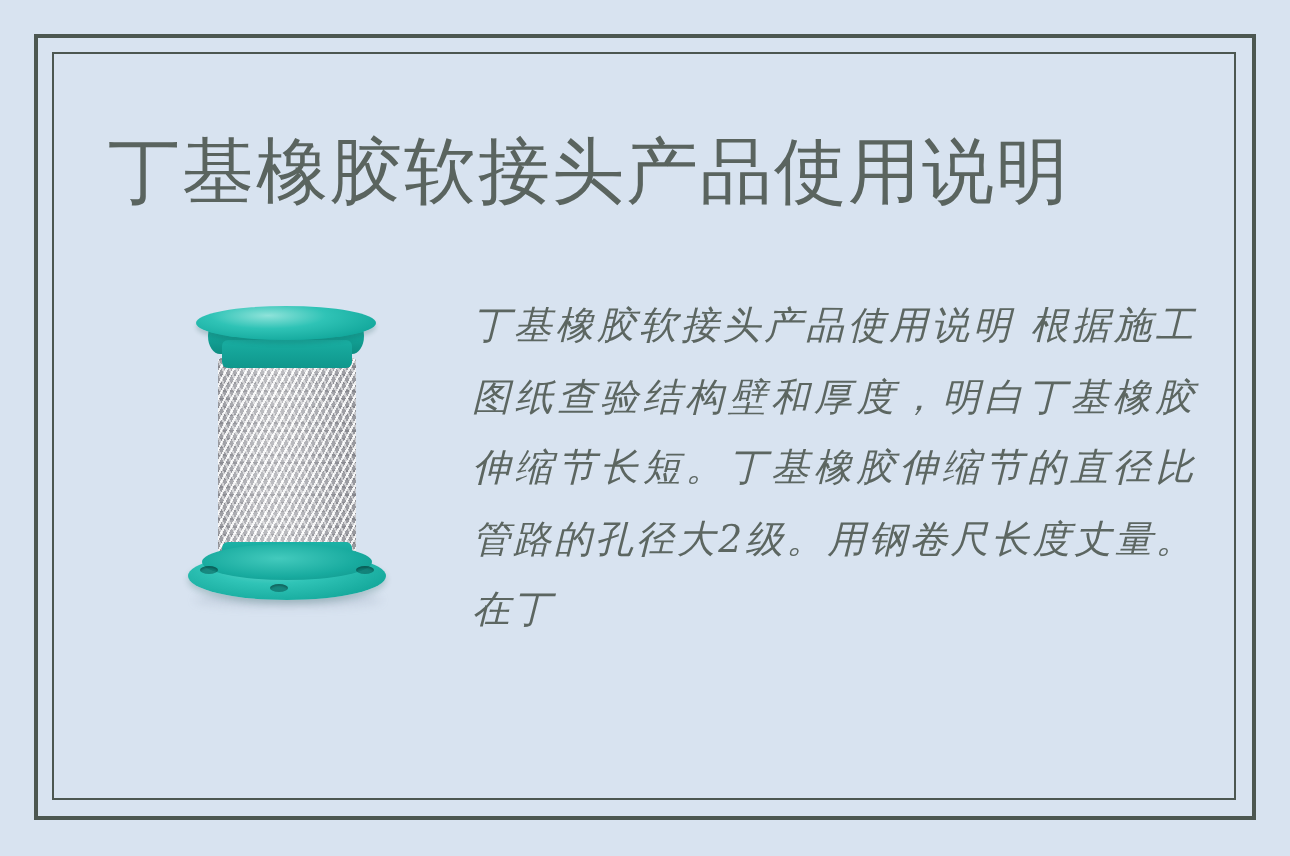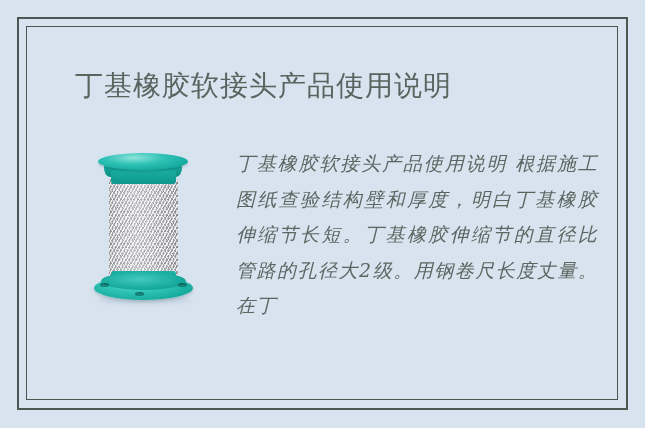--- a/index.html
+++ b/index.html
@@ -42,28 +42,27 @@
     height: 374px;
     border: 1px solid #4c5751;
     box-sizing: border-box;
   }
 
   
   .title {
     position: absolute;
     left: 54px;
     top: 63px;
-    font-size: 28px;
+    font-size: 36px;
     line-height: 46px;
     letter-spacing: 1px;
     color: #5a645f;
     font-weight: 400;
     white-space: nowrap;
     font-family: "Liberation Sans", "DejaVu Sans", sans-serif;
-    margin-left: 21px;
   }
 
   
   .content {
     position: absolute;
     left: 0;
     top: 140px;
     width: 645px;
     height: 200px;
   }

